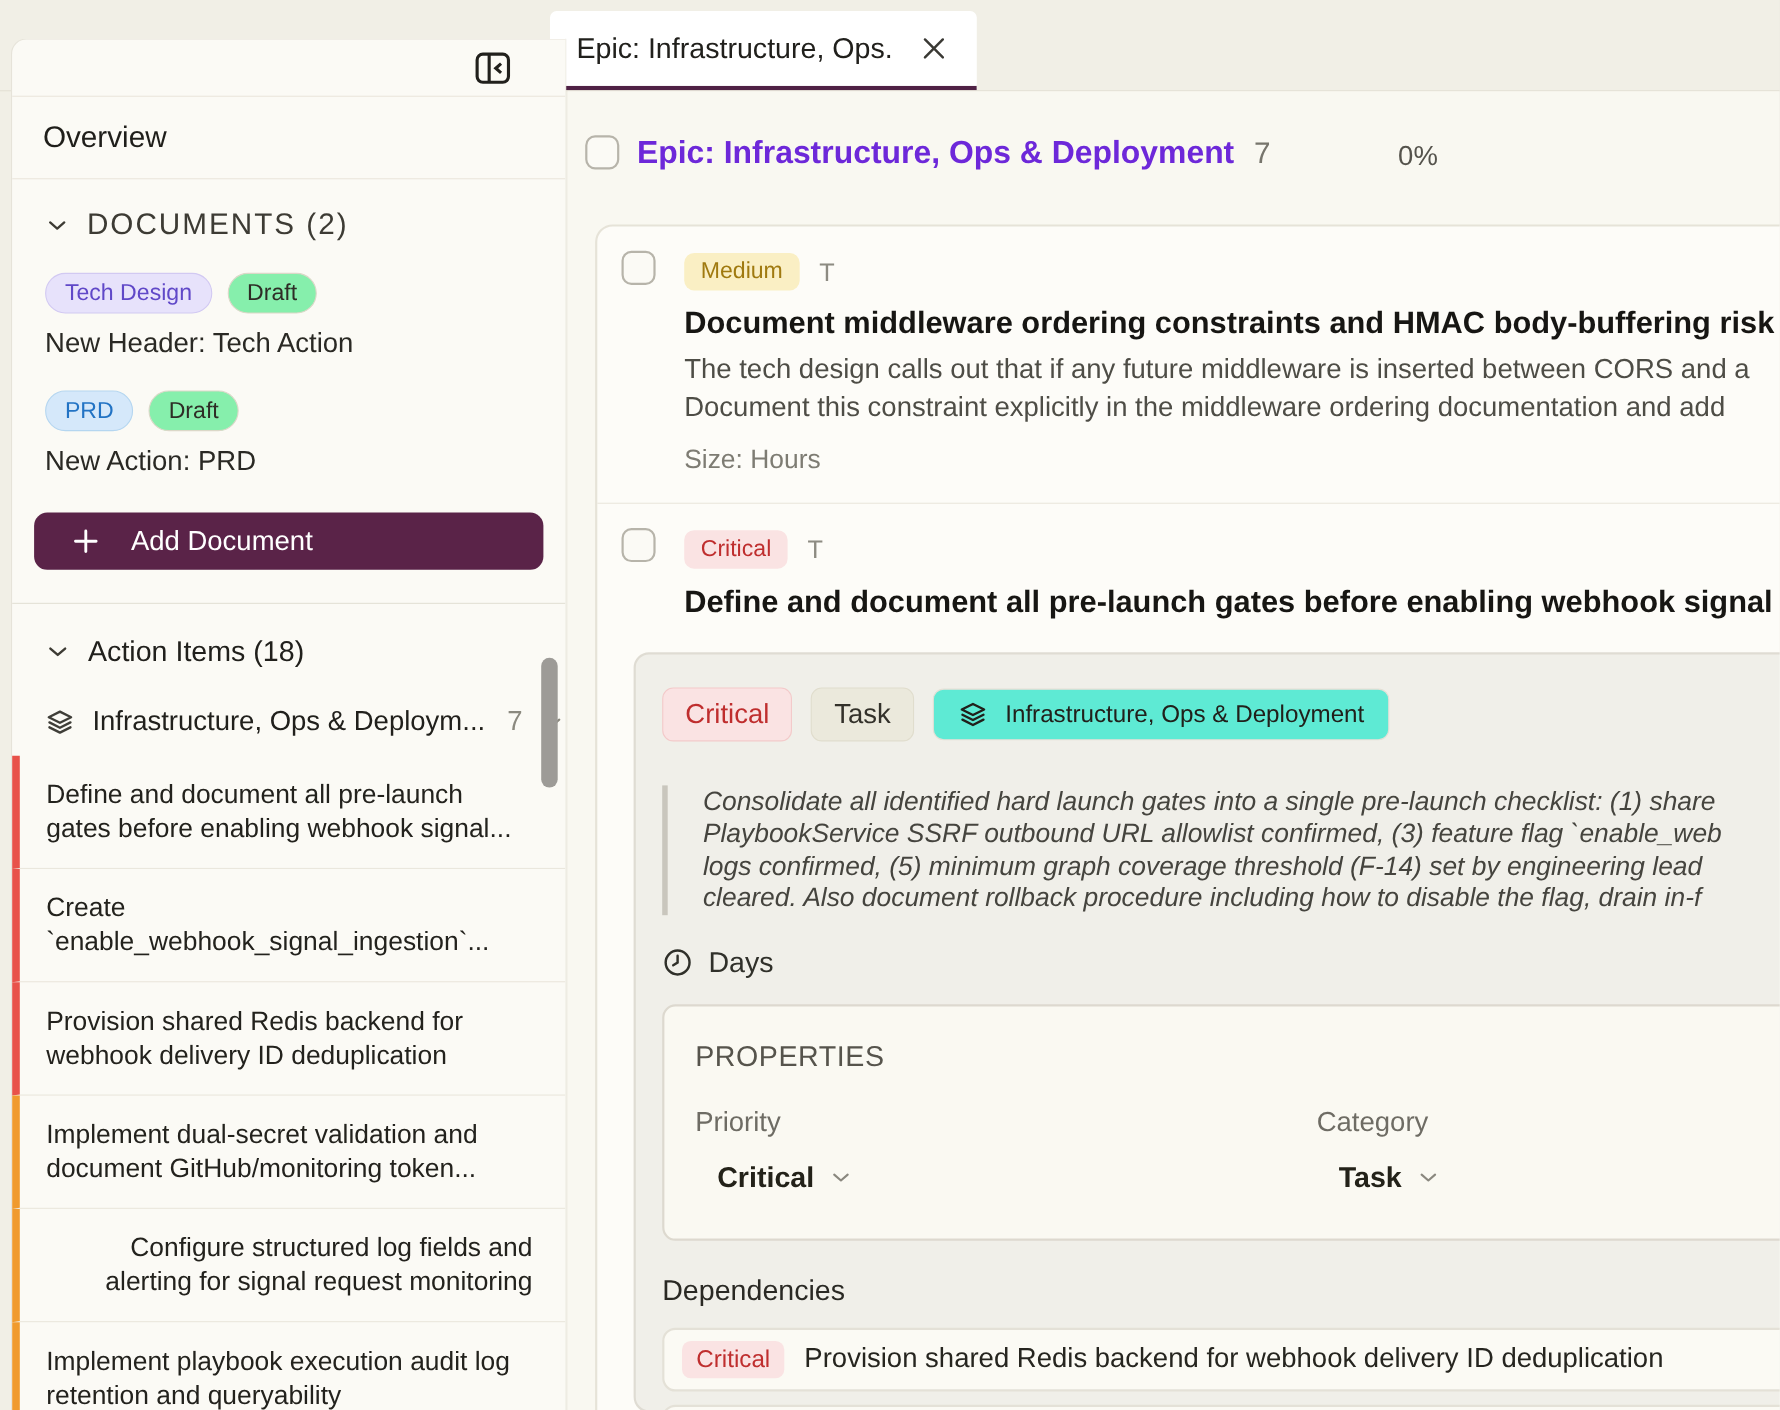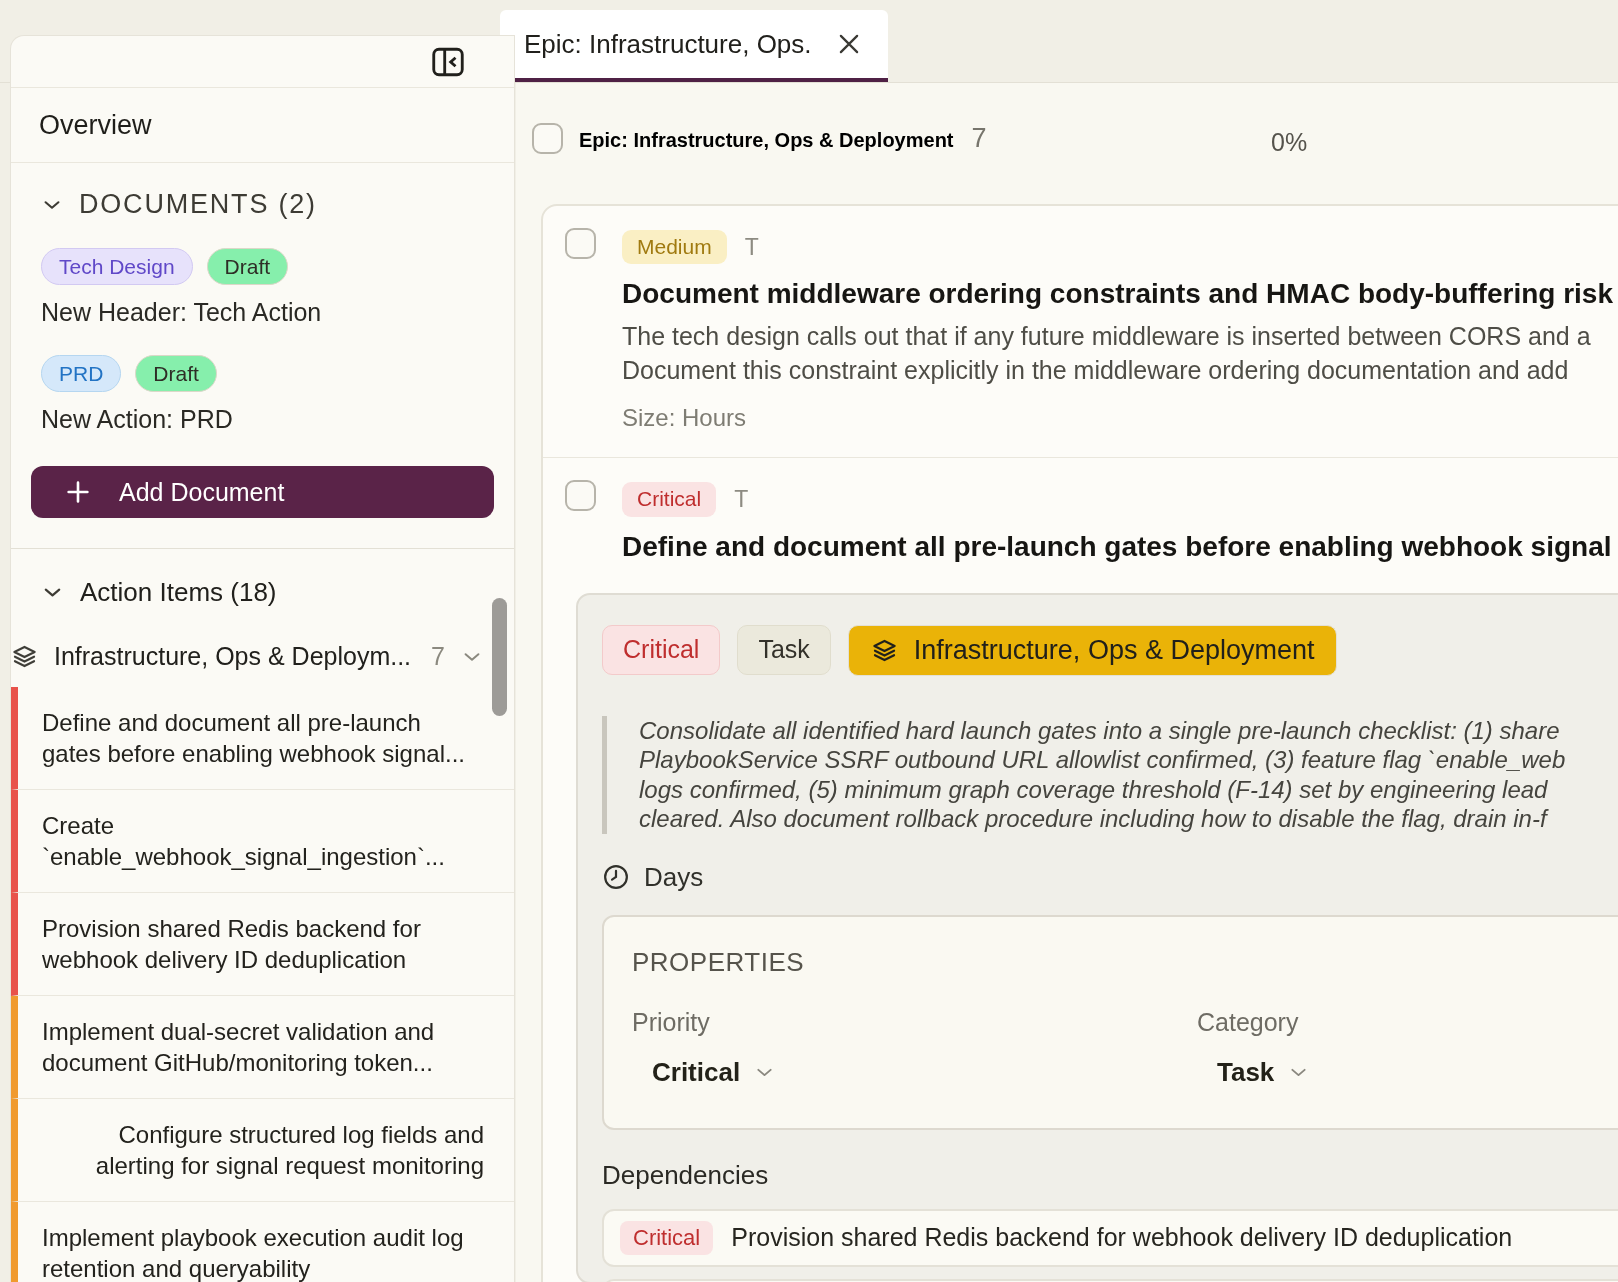--- a/index.html
+++ b/index.html
@@ -35,36 +35,36 @@
   .badge-prd { background: #d5e8fa; color: #2273c4; border-color: #b5d6f0; }
   .badge-draft { background: #86efac; color: #2e2d26; border-color: #dbd8c8; }
   .doc-title { margin-top: 13px; font-size: 25px; color: #2a2924; }
   .add-doc {
     margin: 32px 20px 0 20px; height: 52px; border-radius: 12px; background: #5a2348;
     color: #ffffff; display: flex; align-items: center; padding-left: 32px; gap: 26px;
     font-size: 25px; cursor: pointer; border: none; width: 463px;
   }
   .sb-divider { margin-top: 30px; height: 1px; background: #e3e0d5; }
   .sb-actions-header { padding: 28px 0 0 30px; display: flex; align-items: center; gap: 16px; font-size: 26px; color: #21201c; }
-  .sb-group { margin-top: 34px; display: flex; align-items: center; gap: 16px; font-size: 25px; color: #21201c; cursor: pointer; }
+  .sb-group { margin-top: 34px; padding-left: 30px; display: flex; align-items: center; gap: 16px; font-size: 25px; color: #21201c; cursor: pointer; }
   .group-count { color: #8b897f; margin-left: 4px; }
   .sb-items { margin-top: 16px; }
   .sb-item {
     border-left: 7px solid #e8524a; border-bottom: 1px solid #eae7dd;
     padding: 20px 30px 20px 24px; font-size: 24px; line-height: 31px; color: #23221d;
     cursor: pointer; min-height: 20px;
   }
   .scroll-thumb { position: absolute; left: 492px; top: 598px; width: 15px; height: 118px; border-radius: 8px; background: #9d9b97; cursor: grab; }
   
   .main { position: absolute; left: 516px; top: 83px; right: 0; bottom: 0; background: #f9f8f1; }
   .epic-header { position: relative; height: 121px; }
   .checkbox { width: 31px; height: 31px; border: 2px solid #b7b4aa; border-radius: 9px; background: #fbfaf5; flex: none; cursor: pointer; }
   .epic-header .checkbox { position: absolute; left: 16px; top: 40px; }
   .epic-title-row { position: absolute; left: 63px; top: 40px; display: flex; align-items: baseline; gap: 18px; }
-  .epic-title { font-size: 20px; font-weight: 700; color: #000000; white-space: nowrap; }
+  .epic-title { font-size: 29px; font-weight: 700; color: #6d28d9; white-space: nowrap; }
   .epic-count { font-size: 27px; color: #77756c; }
   .epic-progress { position: absolute; left: 755px; top: 45px; font-size: 25px; color: #55534c; }
   .big-card {
     position: absolute; left: 25px; top: 121px; width: 1260px; height: 1180px;
     background: #fdfcf8; border: 2px solid #e6e3d8; border-radius: 16px;
   }
   .task-row { display: flex; padding: 22px 26px 0 22px; }
   .task-body { margin-left: 26px; min-width: 0; flex: 1; }
   .task-meta { display: flex; align-items: center; gap: 18px; margin-top: 2px; }
   .pill-sm { font-size: 21px; padding: 4px 15px; border-radius: 9px; line-height: 1.25; }
@@ -79,21 +79,21 @@
   
   .detail {
     margin: 30px 0 0 33px; width: 1400px; height: 691px;
     background: #f0efe9; border: 2px solid #dfdcd3; border-radius: 14px;
     padding: 30px 0 0 24px; overflow: hidden;
   }
   .detail-badges { display: flex; align-items: center; gap: 17px; }
   .pill-lg { font-size: 25px; padding: 8px 20px; border-radius: 10px; line-height: 1.25; }
   .pill-critical-lg { background: #fae3e3; color: #bf2e2e; border: 1px solid #f3caca; }
   .pill-task-lg { background: #ebe9dc; color: #33312a; border: 1px solid #e0ddcd; }
-  .pill-epic { display: flex; align-items: center; gap: 16px; font-size: 27px; padding: 9px 22px; border-radius: 10px; background: #eab308; border: 1px solid #e3e0d6; color: #21201b; white-space: nowrap; }
+  .pill-epic { display: flex; align-items: center; gap: 16px; font-size: 22px; padding: 9px 22px; border-radius: 10px; background: #5eead4; border: 1px solid #e3e0d6; color: #21201b; white-space: nowrap; }
   .detail-quote { margin-top: 40px; border-left: 5px solid #c9c6bd; padding-left: 32px; font-style: italic; font-size: 24px; color: #45443e; line-height: 29.5px; }
   .detail-quote div { white-space: nowrap; overflow: visible; }
   .detail-days { margin-top: 28px; display: flex; align-items: center; gap: 14px; font-size: 26px; color: #30302a; }
   .props { margin-top: 22px; width: 1340px; border: 2px solid #ddd9cf; border-radius: 12px; background: #faf9f2; padding: 30px 0 40px 28px; }
   .props-title { font-size: 26px; color: #56544c; letter-spacing: 0.5px; }
   .props-grid { display: flex; margin-top: 30px; }
   .props-col { width: 565px; }
   .props-label { font-size: 25px; color: #6e6c64; }
   .props-value { margin-top: 20px; margin-left: 20px; display: flex; align-items: center; gap: 14px; font-size: 26px; font-weight: 600; color: #232219; cursor: pointer; width: max-content; }
   .deps-title { margin-top: 30px; font-size: 26px; color: #2a2924; }

